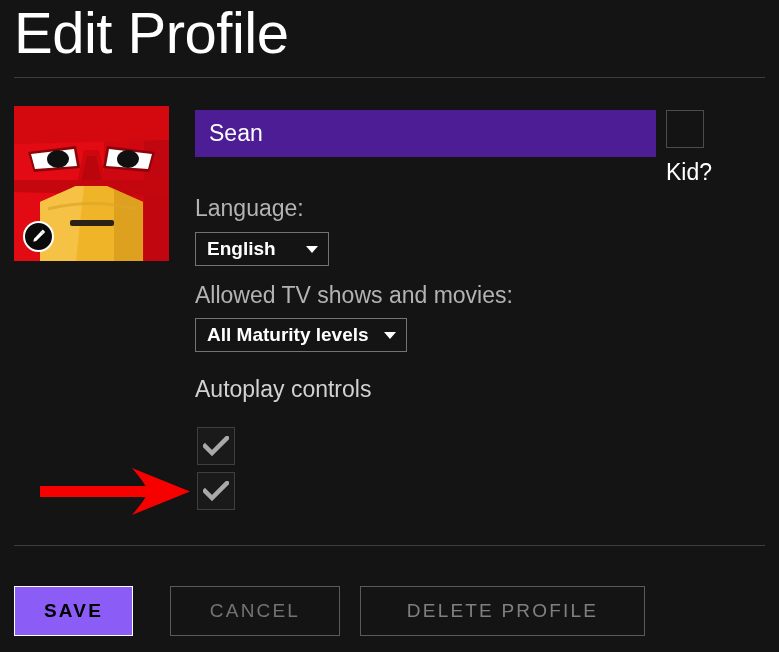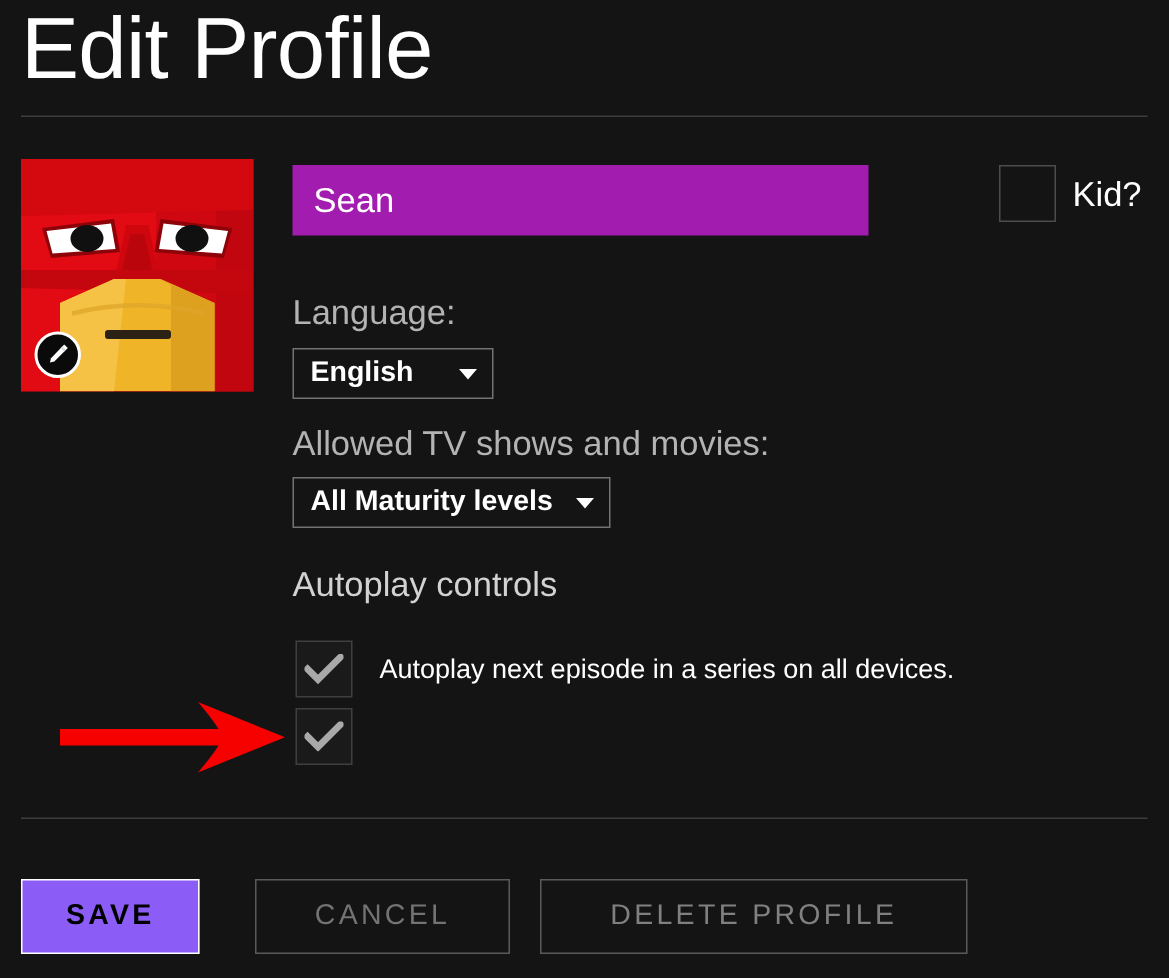--- a/index.html
+++ b/index.html
@@ -72,40 +72,41 @@
     justify-content: center;
     cursor: pointer;
   }
   .avatar-edit-badge svg { display: block; }
 
   
   .name-input {
     position: absolute;
     left: 195px;
     top: 110px;
-    width: 384px;
+    width: 461px;
     height: 47px;
-    background: #a21caf;
+    background: #4c1d95;
     border: none;
     outline: none;
     color: #ffffff;
     font-family: "Liberation Sans", sans-serif;
     font-size: 23px;
     padding: 0 14px;
     line-height: 47px;
   }
   .name-input::placeholder { color: #cfcfcf; }
 
   .kid-group {
     position: absolute;
     left: 666px;
     top: 110px;
     display: flex;
-    align-items: center;
+    align-items: flex-start;
     gap: 11px;
+    flex-direction: column;
   }
   .kid-box {
     width: 38px;
     height: 38px;
     border: 1px solid #4c4c4c;
     background: #141414;
     cursor: pointer;
   }
   .kid-label {
     font-size: 23px;
@@ -315,21 +316,20 @@
 <div class="field-label label-autoplay">Autoplay controls</div>
 
 <div class="check-row check-row-1">
   <div class="check-box">
     <span>
       <svg width="26" height="20" viewBox="0 0 26 20" aria-hidden="true">
         <polyline points="2,10 9,17 24,2" fill="none" stroke="#a9a9a9" stroke-width="4.5" stroke-linecap="square" stroke-linejoin="miter"></polyline>
       </svg>
     </span>
   </div>
-  <span class="check-label">Autoplay next episode in a series on all devices.</span>
 </div>
 
 <div class="check-row check-row-2">
   <div class="check-box">
     <span>
       <svg width="26" height="20" viewBox="0 0 26 20" aria-hidden="true">
         <polyline points="2,10 9,17 24,2" fill="none" stroke="#a9a9a9" stroke-width="4.5" stroke-linecap="square" stroke-linejoin="miter"></polyline>
       </svg>
     </span>
   </div>

